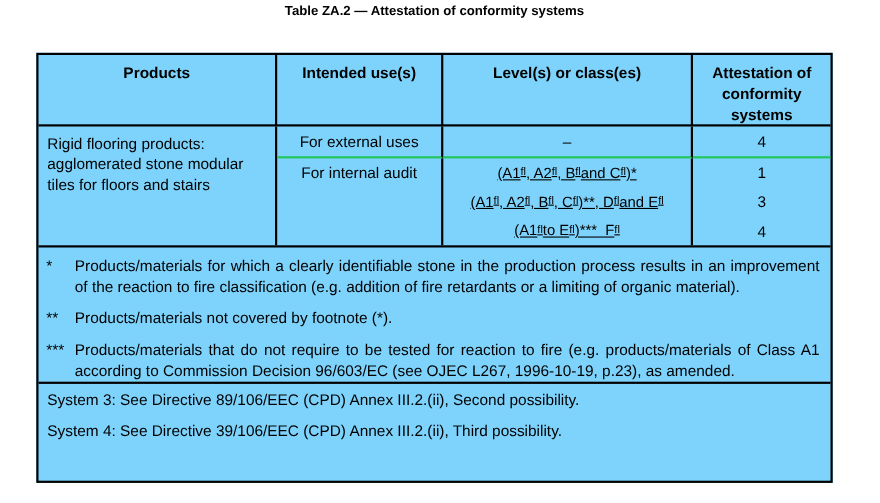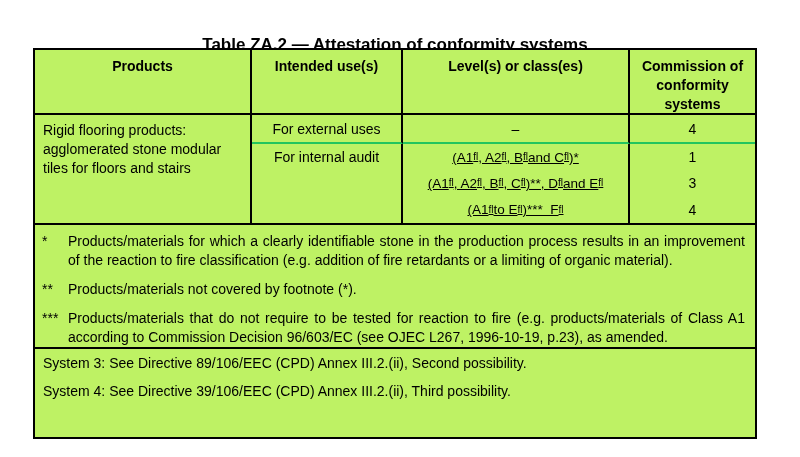--- a/index.html
+++ b/index.html
@@ -1,21 +1,21 @@
 <!DOCTYPE html>
 <html><head>
 <meta charset="utf-8">
 <style>
   html,body{margin:0;padding:0;background:#fff;}
   .page{position:relative;width:800px;height:457px;background:#ffffff;color:#000;
         font-family:"Liberation Sans",sans-serif;font-size:14px;overflow:hidden;}
-  .title{position:absolute;left:33px;top:35px;width:724px;text-align:center;
-         font-weight:700;font-size:17px;}
+  .title{position:absolute;left:33px;top:3px;width:724px;text-align:center;
+         font-weight:700;font-size:12px;}
   .tablebox{position:absolute;left:33px;top:48px;width:724px;height:391px;
-            border:2px solid #000;box-sizing:border-box;display:flex;flex-direction:column;background:#bef264;}
+            border:2px solid #000;box-sizing:border-box;display:flex;flex-direction:column;background:#7dd3fc;}
   .grid{display:grid;grid-template-columns:217px 151px 227px 1fr;}
   .cell{border-right:2px solid #000;box-sizing:border-box;}
   .cell.last{border-right:none;}
   .hdr{height:65px;border-bottom:2px solid #000;box-sizing:border-box;}
   .hdr .cell{padding-top:7px;font-weight:700;text-align:center;line-height:19px;}
   .bodygrid{height:110px;border-bottom:2px solid #000;box-sizing:border-box;
             grid-template-rows:29px 1fr;}
   .products{grid-row:1/3;grid-column:1;padding:6px 8px 0 8px;line-height:19px;}
   .rowline{border-bottom:2px solid #22c55e;}
   .vcenter{display:flex;align-items:center;justify-content:center;}
@@ -38,21 +38,21 @@
 <div class="page">
 
   <div class="title">Table ZA.2 — Attestation of conformity systems</div>
 
   <div class="tablebox">
 
     <div class="grid hdr">
       <div class="cell">Products</div>
       <div class="cell">Intended use(s)</div>
       <div class="cell">Level(s) or class(es)</div>
-      <div class="cell last">Commission of conformity systems</div>
+      <div class="cell last">Attestation of conformity systems</div>
     </div>
 
     <div class="grid bodygrid">
       <div class="cell products">Rigid flooring products: agglomerated stone modular tiles for floors and stairs</div>
 
       <div class="cell rowline vcenter">For external uses</div>
       <div class="cell rowline vcenter">–</div>
       <div class="cell last rowline vcenter">4</div>
 
       <div class="cell internal-use">For internal audit</div>

